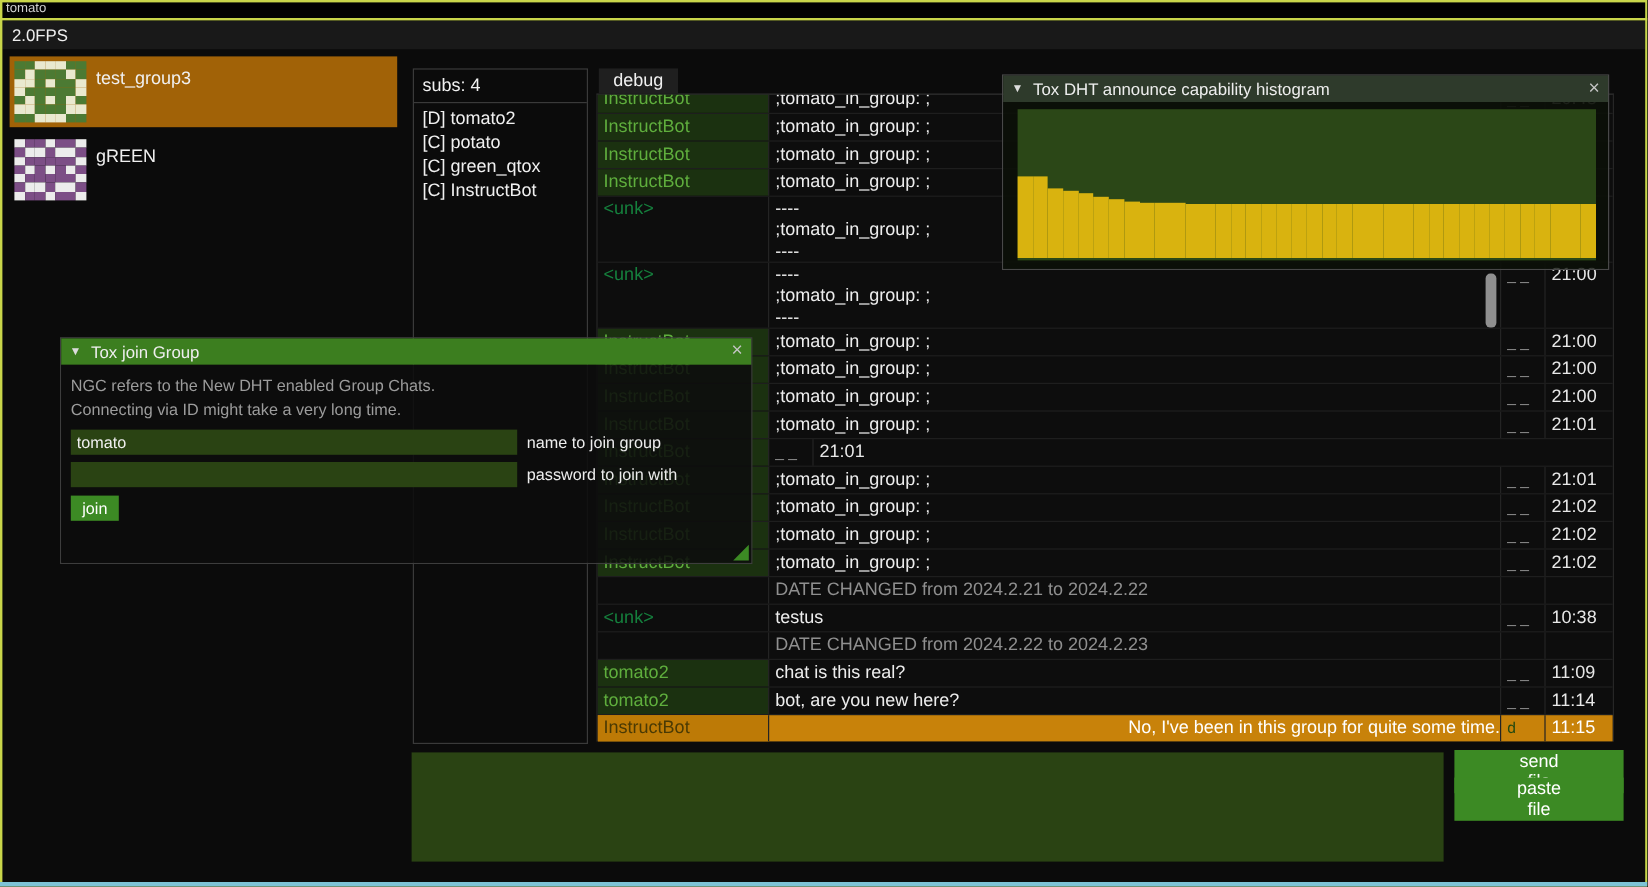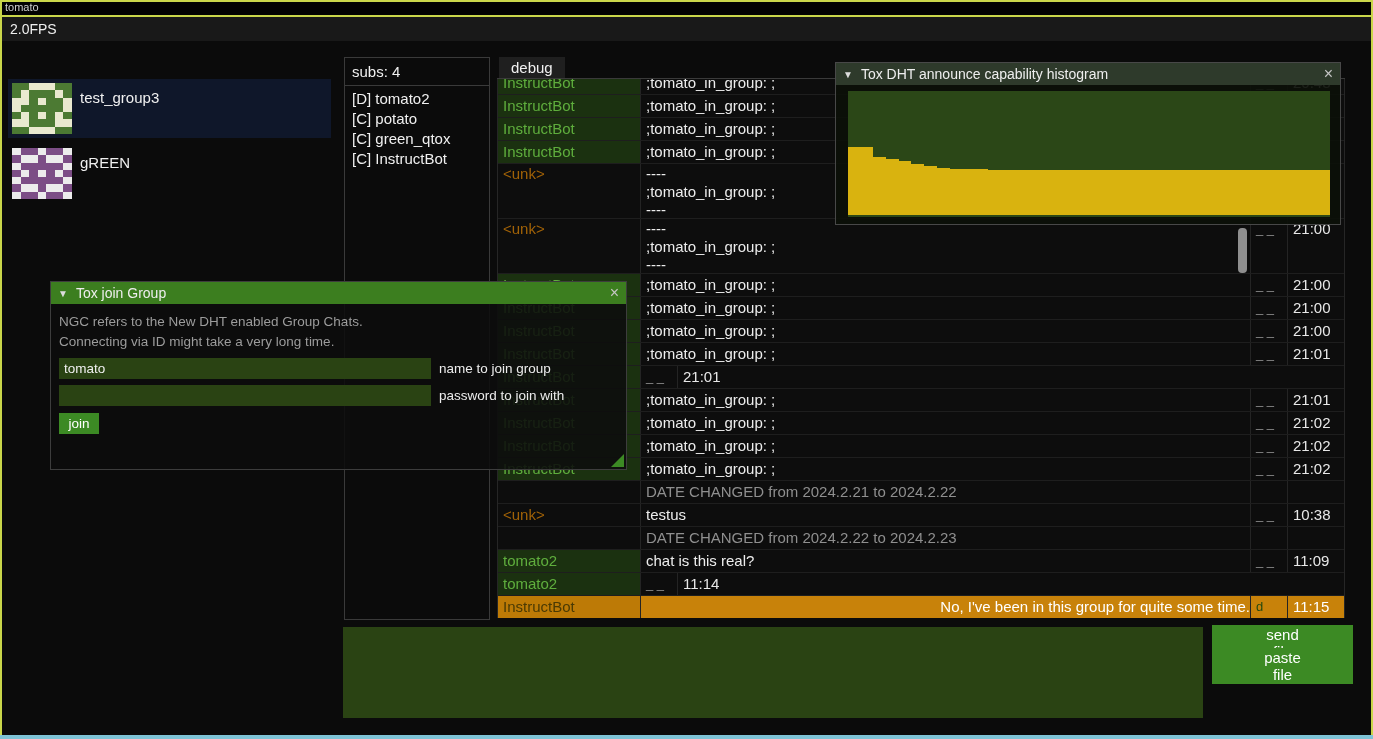--- a/index.html
+++ b/index.html
@@ -12,41 +12,41 @@
             border-bottom:2px solid #c9d64a;box-sizing:border-box;font-size:11px;line-height:15px;
             padding-left:5px;color:#cfcfcf;z-index:5;}
   .menubar{position:absolute;top:17px;left:2px;right:2px;height:24px;background:#191919;
            display:flex;align-items:center;font-size:14px;z-index:4;}
   .fps{padding:0 12px 0 8px;color:#efefef;}
   .menu-items{display:flex;}
   .menu-item{padding:0 13px;color:#efefef;cursor:pointer;}
 
   .group-list{position:absolute;left:8px;top:47px;width:323px;z-index:1;}
   .group-row{height:59px;margin-bottom:6px;display:flex;padding:4px;box-sizing:border-box;cursor:pointer;}
-  .group-row.selected{background:#0f172a;margin-top:32px;}
+  .group-row.selected{background:#a16207;}
   .avatar{width:60px;height:51px;display:grid;grid-template-columns:repeat(7,1fr);grid-auto-rows:1fr;margin-right:8px;flex:none;}
   .group-name{padding-top:6px;font-size:15px;color:#f0f0f0;}
 
   .subs{position:absolute;left:344px;top:57px;width:146px;height:563px;border:1px solid #3a3a3a;
         box-sizing:border-box;font-size:15px;z-index:1;}
   .subs-header{padding:5px 7px 5px;border-bottom:1px solid #3a3a3a;color:#f0f0f0;}
   .member-list{padding-top:3px;}
   .member{padding:0 7px;line-height:20px;color:#f0f0f0;cursor:pointer;}
 
   .tabbar{position:absolute;left:497px;top:55px;width:848px;height:24px;border-bottom:1px solid #3a3a3a;box-sizing:border-box;z-index:1;}
   .tab{position:absolute;left:2px;top:2px;bottom:0;padding:0 12px;background:#1f1f1f;line-height:21px;font-size:15px;color:#f0f0f0;cursor:pointer;}
 
   .messages{position:absolute;left:497px;top:79px;width:848px;height:539px;overflow:hidden;background:#0d0d0d;
             border-left:1px solid #262626;border-right:1px solid #262626;box-sizing:border-box;z-index:1;}
   #rows{margin-top:-7px;}
   .row{display:flex;height:23px;box-sizing:border-box;border-bottom:1px solid #1e1e1e;font-size:15px;}
   .row.tall{height:55px;}
   .cell{box-sizing:border-box;padding:0 0 0 5px;line-height:22px;overflow:hidden;border-right:1px solid #242424;white-space:pre-line;}
   .row.tall .cell{line-height:18px;padding-top:1px;}
-  .cell.name{width:143px;color:#a16207;}
+  .cell.name{width:143px;color:#15803d;}
   .cell.msg{width:610px;color:#ededed;}
   .cell.st{width:37px;color:#909090;font-size:13px;}
   .cell.tm{width:56px;border-right:none;color:#e8e8e8;}
   .row.ib .cell.name,.row.t2 .cell.name{background:#1b3110;color:#5fae3d;}
   .row.date .cell.msg{color:#8f8f8f;}
   .row.hl{background:#c8820a;}
   .row.hl .cell.name{background:#bd7a06;color:#4a3a04;}
   .row.hl .cell.msg{color:#ffffff;text-align:right;}
   .row.hl .cell.st{color:#24490f;}
   .row.hl .cell.tm{color:#ffffff;}
@@ -337,20 +337,21 @@
           <div class="cell tm"></div>
         </div>
         <div class="row t2">
           <div class="cell name">tomato2</div>
           <div class="cell msg">chat is this real?</div>
           <div class="cell st">_ _</div>
           <div class="cell tm">11:09</div>
         </div>
         <div class="row t2">
           <div class="cell name">tomato2</div>
+          <div class="cell msg">bot, are you new here?</div>
           <div class="cell st">_ _</div>
           <div class="cell tm">11:14</div>
         </div>
         <div class="row hl">
           <div class="cell name">InstructBot</div>
           <div class="cell msg">No, I've been in this group for quite some time.</div>
           <div class="cell st">d</div>
           <div class="cell tm">11:15</div>
         </div>
       </div>

